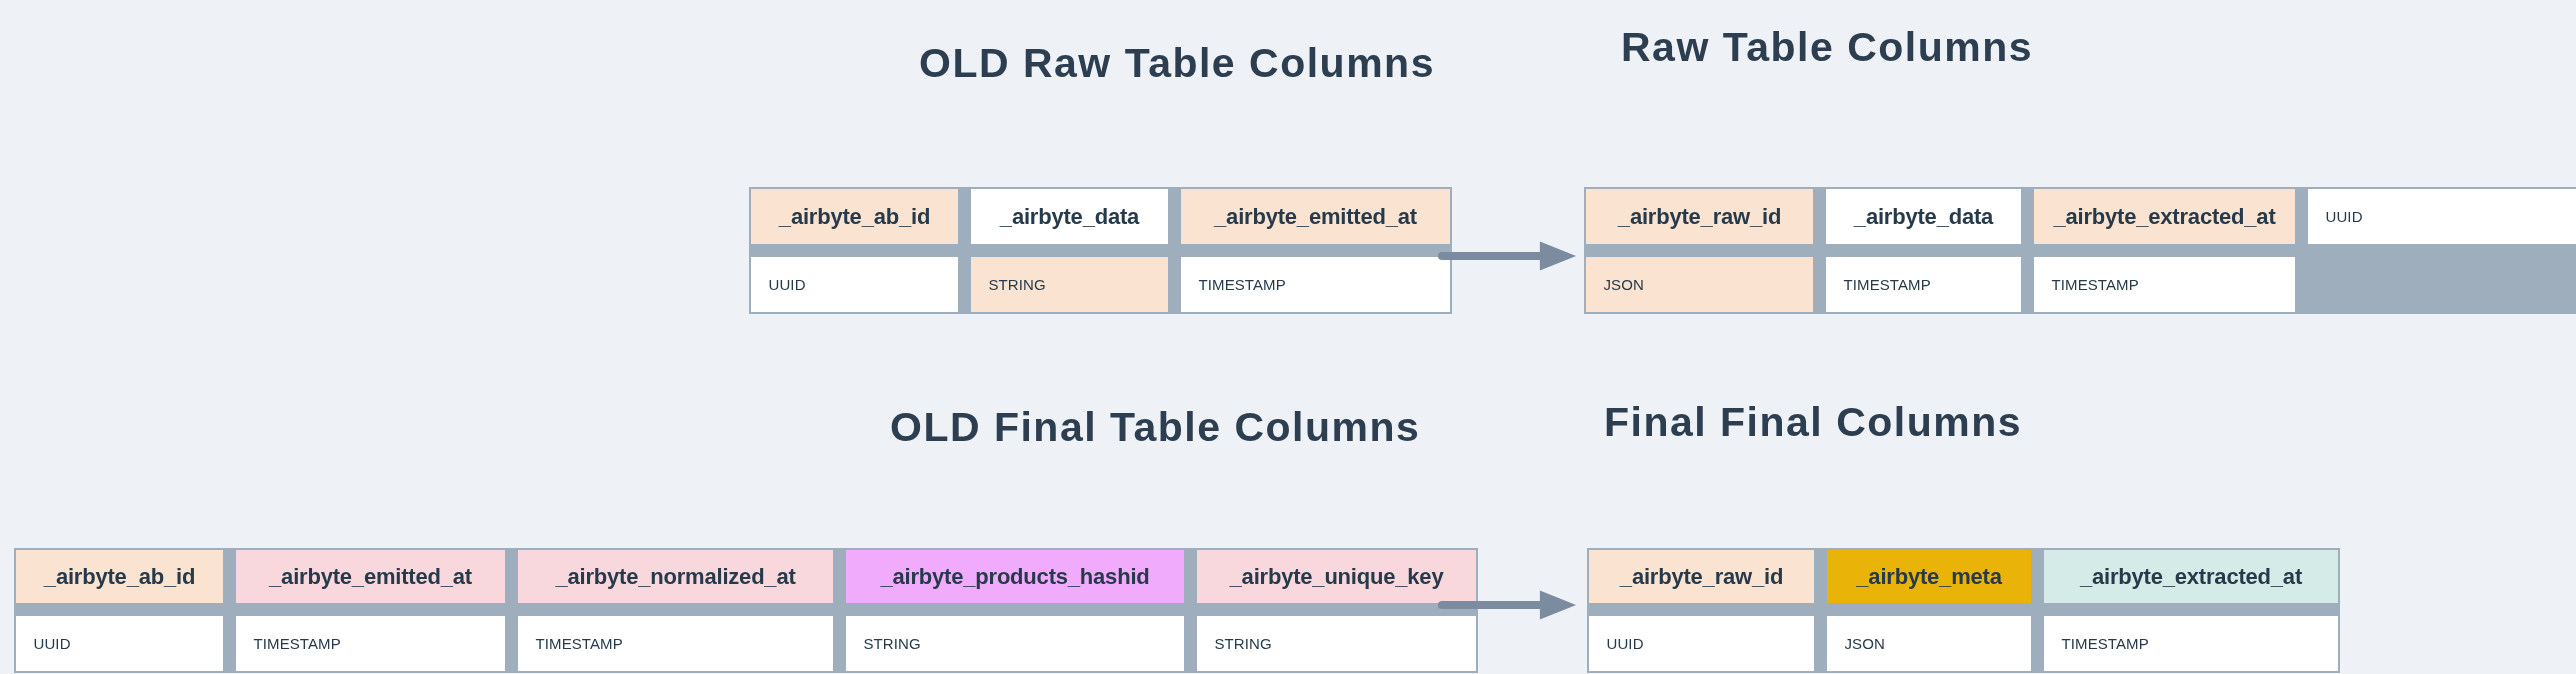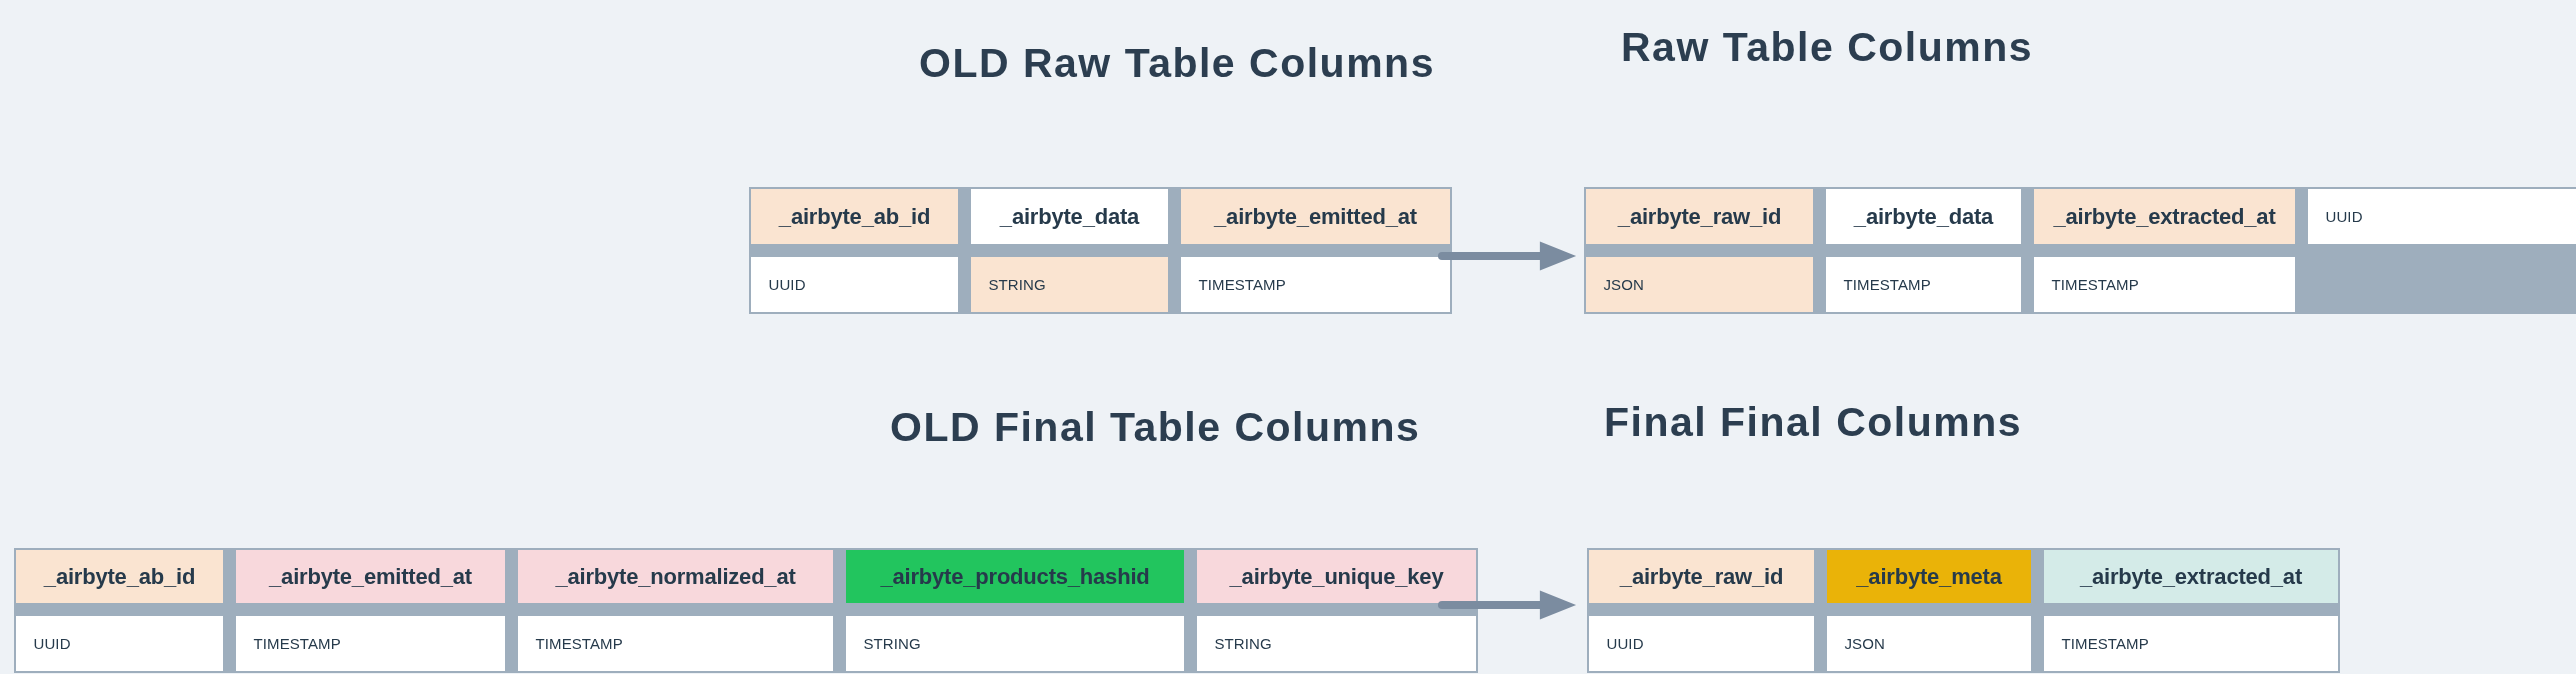--- a/index.html
+++ b/index.html
@@ -55,21 +55,21 @@
     <div class="cell vcell" style="background: rgb(255, 255, 255);">UUID</div>
     <div class="cell vcell" style="background: rgb(250, 228, 209);">JSON</div>
     <div class="cell vcell" style="background: rgb(255, 255, 255);">TIMESTAMP</div>
     <div class="cell vcell" style="background: rgb(255, 255, 255);">TIMESTAMP</div>
   </div>
 
   <div class="tbl" style="left:14px;top:548px;grid-template-columns:207px 269px 315px 338px 279px;grid-template-rows:53px 55px;">
     <div class="cell hcell" style="background: rgb(250, 228, 209);">_airbyte_ab_id</div>
     <div class="cell hcell" style="background: rgb(248, 216, 220);">_airbyte_emitted_at</div>
     <div class="cell hcell" style="background: rgb(248, 216, 220);">_airbyte_normalized_at</div>
-    <div class="cell hcell" style="background: #22c55e;">_airbyte_products_hashid</div>
+    <div class="cell hcell" style="background: #f0abfc;">_airbyte_products_hashid</div>
     <div class="cell hcell" style="background: rgb(248, 216, 220);">_airbyte_unique_key</div>
     <div class="cell vcell" style="background: rgb(255, 255, 255);">UUID</div>
     <div class="cell vcell" style="background: rgb(255, 255, 255);">TIMESTAMP</div>
     <div class="cell vcell" style="background: rgb(255, 255, 255);">TIMESTAMP</div>
     <div class="cell vcell" style="background: rgb(255, 255, 255);">STRING</div>
     <div class="cell vcell" style="background: rgb(255, 255, 255);">STRING</div>
   </div>
 
   <div class="tbl" style="left:1587px;top:548px;grid-template-columns:225px 204px 294px;grid-template-rows:53px 55px;">
     <div class="cell hcell" style="background: rgb(250, 228, 209);">_airbyte_raw_id</div>

